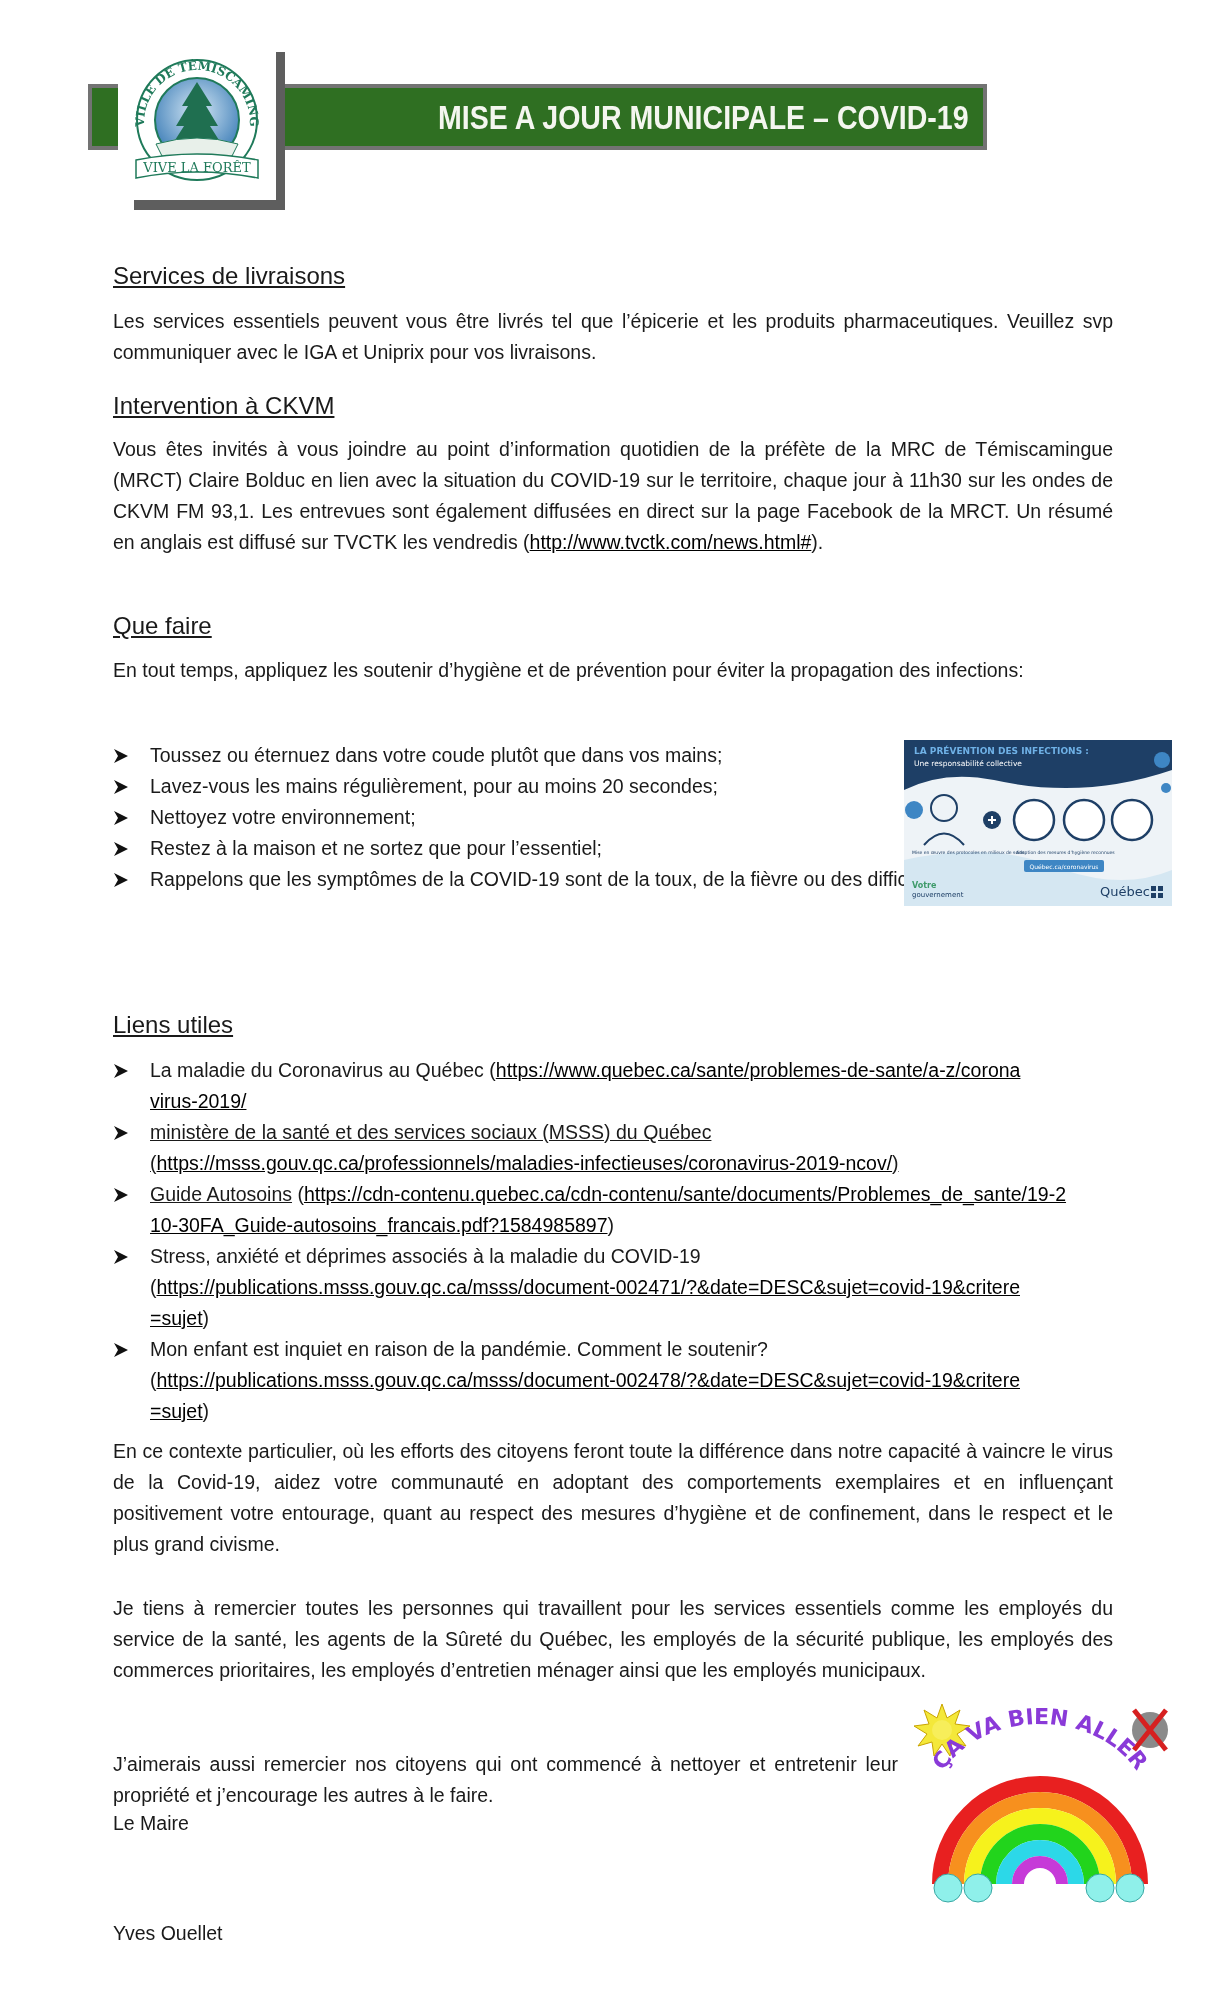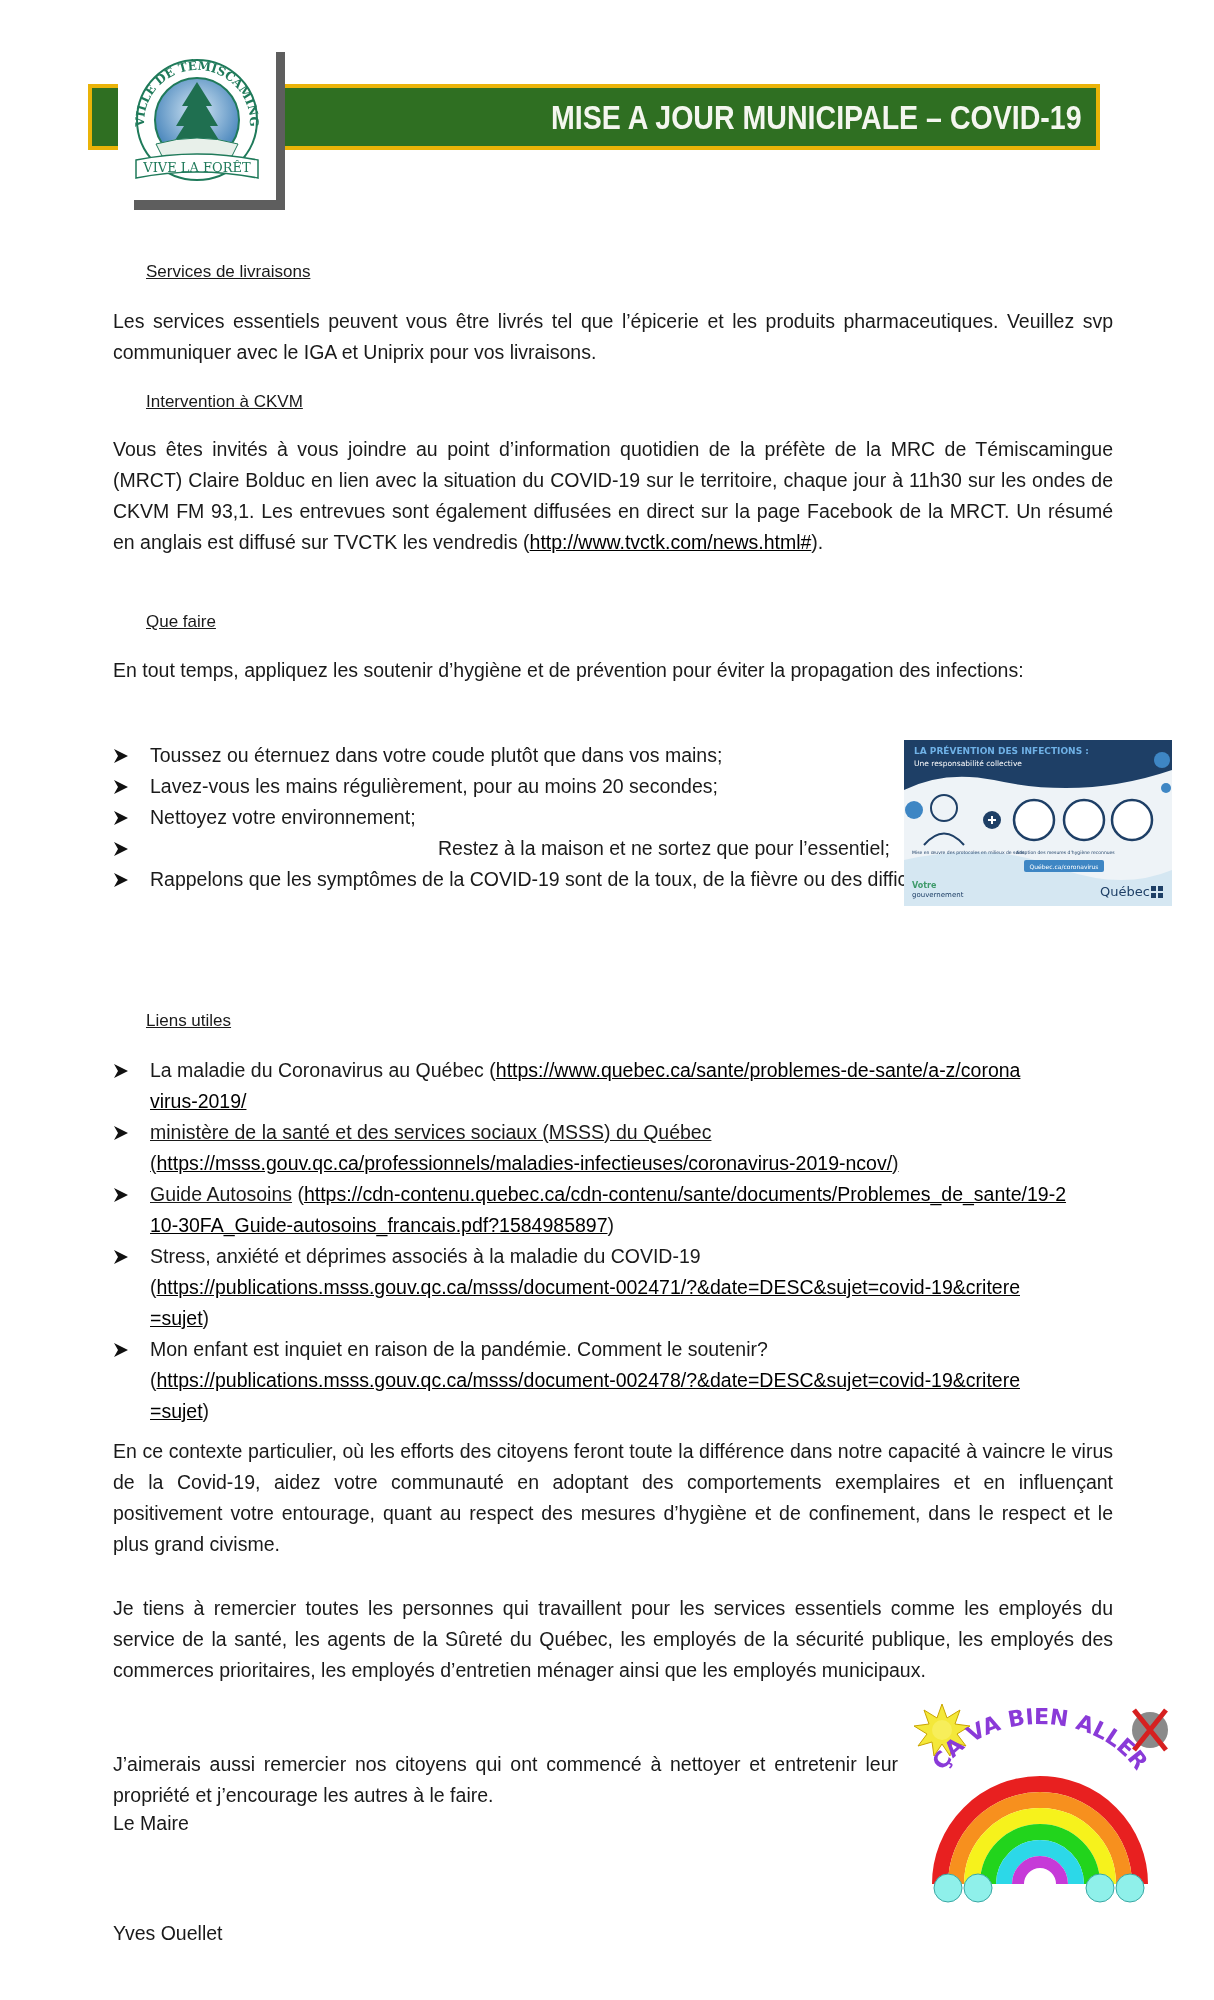--- a/index.html
+++ b/index.html
@@ -1,34 +1,34 @@
 <!DOCTYPE html>
 <html><head>
 <meta charset="utf-8">
 <style>
   html, body { margin: 0; padding: 0; background: #ffffff; }
   body { width: 1214px; height: 2000px; position: relative; overflow: hidden;
          font-family: "Liberation Sans", sans-serif; color: #1a1a1a; }
 
   
-  .hdr-bar { position: absolute; left: 88px; top: 84px; width: 1012px; height: 66px;
-             background: #eab308; }
+  .hdr-bar { position: absolute; left: 88px; top: 84px; width: 899px; height: 66px;
+             background: #737373; }
   .hdr-bar-inner { position: absolute; left: 4px; top: 4px; right: 4px; bottom: 4px;
                    background: #2f6f22; }
   .hdr-title { position: absolute; right: 14px; top: 50%; transform: translateY(-50%) scaleX(0.84);
                transform-origin: right center; color: #f4f6ef; font-weight: bold;
                font-size: 34px; letter-spacing: 0; white-space: nowrap; }
   .logo-shadow { position: absolute; left: 134px; top: 52px; width: 151px; height: 158px; background: #5e5e5e; }
   .logo-card { position: absolute; left: 118px; top: 46px; width: 158px; height: 154px; background: #fff; }
   .logo-card svg { position: absolute; left: 4px; top: 2px; }
 
   
   .col { position: absolute; left: 113px; width: 1000px; font-size: 19.5px; line-height: 31px; }
   .col p { margin: 0; text-align: justify; }
-  .h { position: absolute; left: 113px; font-size: 17px; text-decoration: underline; margin-left: 33px; }
+  .h { position: absolute; left: 113px; font-size: 24px; text-decoration: underline; }
   a.lnk { color: #000000; text-decoration: underline; }
   .dark-u { text-decoration: underline; color: #1a1a1a; }
 
   ul.arrows { list-style: none; margin: 0; padding: 0; }
   ul.arrows li { position: relative; padding-left: 37px; line-height: 31px; }
   ul.arrows li .bullet { position: absolute; left: 0; top: 8px; width: 16px; height: 16px; }
 
   .ckvm-logo { display: inline-block; vertical-align: -12px; width: 186px; height: 64px; margin: 0 26px 0 28px; }
 
   
@@ -86,21 +86,21 @@
   <ul class="arrows">
     <li style="width:740px;"><svg class="bullet" viewBox="0 0 16 16">
           <path d="M1 1 L15 8 L1 15 L5 8 Z" fill="#111"></path>
         </svg><span>Toussez ou éternuez dans votre coude plutôt que dans vos mains;</span></li>
     <li style="width:740px;"><svg class="bullet" viewBox="0 0 16 16">
           <path d="M1 1 L15 8 L1 15 L5 8 Z" fill="#111"></path>
         </svg><span>Lavez-vous les mains régulièrement, pour au moins 20 secondes;</span></li>
     <li style="width:740px;"><svg class="bullet" viewBox="0 0 16 16">
           <path d="M1 1 L15 8 L1 15 L5 8 Z" fill="#111"></path>
         </svg><span>Nettoyez votre environnement;</span></li>
-    <li style="width:740px;text-align:right;"><svg class="bullet" viewBox="0 0 16 16">
+    <li style="width:740px;"><svg class="bullet" viewBox="0 0 16 16">
           <path d="M1 1 L15 8 L1 15 L5 8 Z" fill="#111"></path>
         </svg><span>Restez à la maison et ne sortez que pour l’essentiel;</span></li>
     <li style="text-align:justify;"><svg class="bullet" viewBox="0 0 16 16">
           <path d="M1 1 L15 8 L1 15 L5 8 Z" fill="#111"></path>
         </svg><span>Rappelons que les symptômes de la COVID-19 sont de la toux, de la fièvre ou des difficultés respiratoires.</span></li>
   </ul>
 </div>
 
 <div class="prevention">
   <svg width="268" height="166" viewBox="0 0 268 166">

